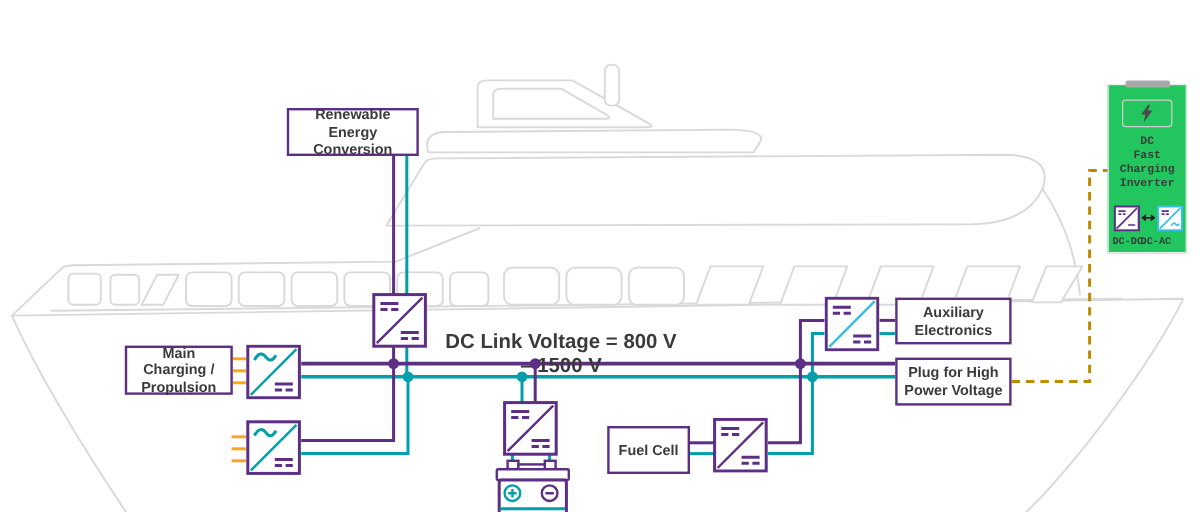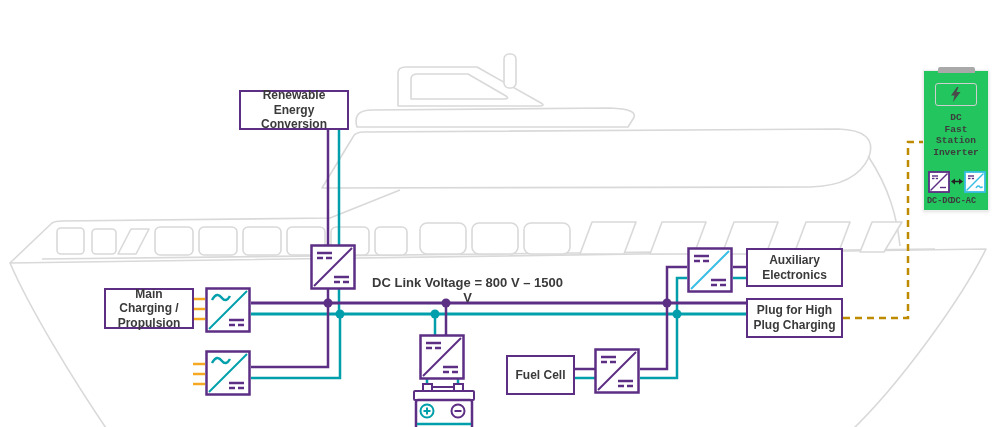--- a/index.html
+++ b/index.html
@@ -6,21 +6,21 @@
   #stage{position:relative;width:1000px;height:427px;background:#fff;overflow:hidden;
          font-family:"Liberation Sans",sans-serif;color:#3a3a3a;margin-top:26px;}
   svg{display:block;}
   .abs{position:absolute;}
   .layer{position:absolute;left:0;top:0;}
   .nodebox{position:absolute;background:#fff;border:2px solid #5c2e84;
            display:flex;align-items:center;justify-content:center;text-align:center;
            font-size:12px;font-weight:600;line-height:1.22;color:#3a3a3a;box-sizing:border-box;
            padding:2px 3px;}
   .dclink{position:absolute;left:370px;top:249px;width:195px;text-align:center;
-          font-size:13px;font-weight:600;color:#3a3a3a;}
+          font-size:17px;font-weight:600;color:#3a3a3a;}
   .conv{position:absolute;width:46px;height:46px;}
   
   .station{position:absolute;left:923px;top:44px;width:66px;height:141px;background:#22c55e;
            border:1px solid #ececec;box-shadow:0 1px 3px rgba(0,0,0,.12);box-sizing:border-box;font-family:Liberation Mono, monospace;}
   .station-cap{position:absolute;left:14px;top:-4px;width:37px;height:6px;background:#a9a9a9;
                border-radius:2px 2px 0 0;}
   .bolt-box{position:absolute;left:11px;top:12px;width:42px;height:23px;border:1.5px solid #cfcfcf;
             border-radius:3px;display:flex;align-items:center;justify-content:center;box-sizing:border-box;}
   .station-title{position:absolute;left:0;top:41px;width:100%;text-align:center;
                  font-size:9.5px;font-weight:700;line-height:11.5px;color:#3c3c3c;}
@@ -220,35 +220,35 @@
 
   <div class="nodebox" style="left:746px;top:222px;width:97px;height:39px">
     <span>Auxiliary Electronics</span>
   </div>
 
   <div class="nodebox" style="left:506px;top:329px;width:69px;height:40px">
     <span>Fuel Cell</span>
   </div>
 
   <div class="nodebox" style="left:746px;top:272px;width:97px;height:40px">
-    <span>Plug for High Plug Charging</span>
+    <span>Plug for High Power Voltage</span>
   </div>
 
   <div class="dclink">DC Link Voltage = 800 V – 1500 V</div>
 
   <div class="station">
     <div class="station-cap"></div>
     <div class="bolt-box">
       <svg width="10" height="15">
         <polygon points="6,0 0,8.5 3.5,8.5 2,15 9.5,5 5.5,5 7.5,0" fill="#4a4a4a"></polygon>
       </svg>
     </div>
     <div class="station-title">
       <div>DC</div>
-      <div>Fast Station</div>
+      <div>Fast Charging</div>
       <div>Inverter</div>
     </div>
     <div class="mini-icons">
       <svg class="abs" style="left:4px;top:0" width="22" height="22">
         <rect x="1" y="1" width="20" height="20" fill="#fff" stroke="#5c2e84" stroke-width="1.8"></rect>
         <line x1="2.5" y1="19.5" x2="19.5" y2="2.5" stroke="#5c2e84" stroke-width="1.4"></line>
         <g stroke="#5c2e84" stroke-width="1.4">
           <line x1="4" y1="5" x2="10" y2="5"></line>
             <line x1="4" y1="7.5" x2="6.5" y2="7.5"></line>
             <line x1="7.8" y1="7.5" x2="10" y2="7.5"></line>

